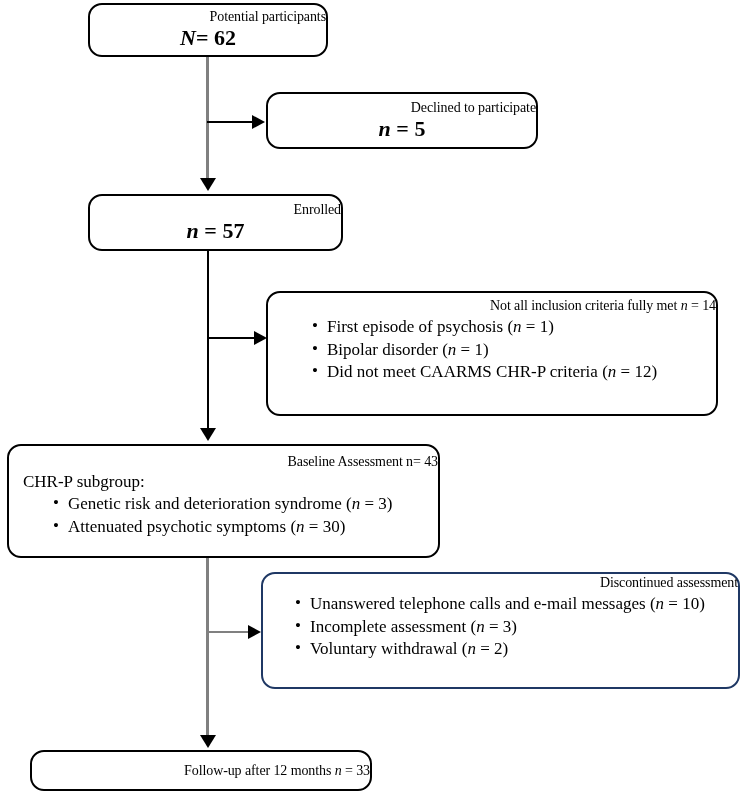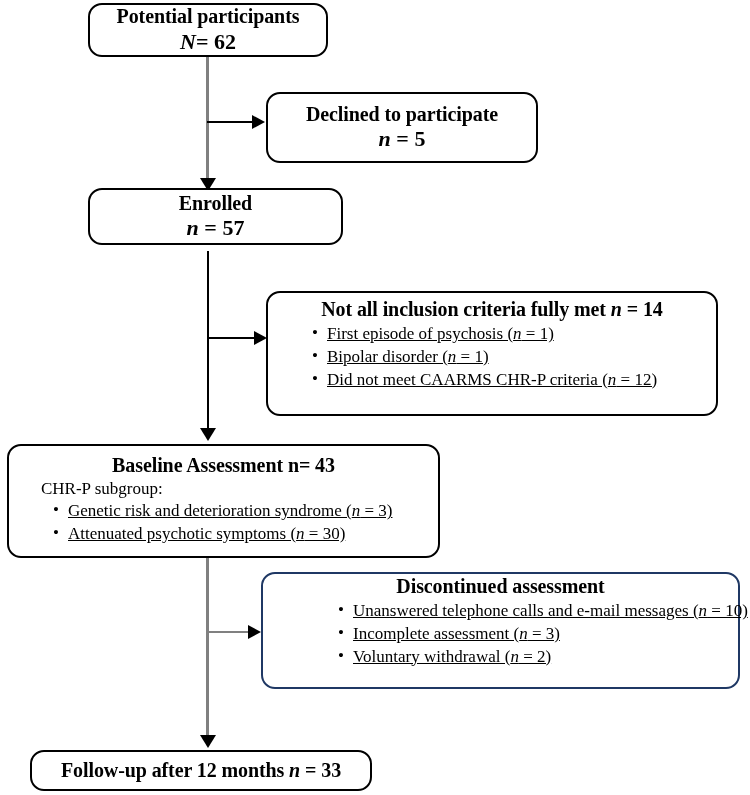--- a/index.html
+++ b/index.html
@@ -27,64 +27,63 @@
     display: flex;
     flex-direction: column;
     justify-content: center;
   }
   .node.navy {
     border-color: #1f3864;
     border-width: 2.2px;
   }
 
   .title {
-    font-weight: bold;
-    text-align: center;
-    font-size: 20px;
+    font-weight: normal;
+    text-align: right;
+    font-size: 14px;
     line-height: 1.22;
     letter-spacing: -0.1px;
   }
   .subline {
     font-weight: bold;
     text-align: center;
     font-size: 22px;
     line-height: 1.22;
   }
   .plainline {
     font-size: 17px;
     line-height: 1.3;
     text-align: left;
-    padding-left: 32px;
+    padding-left: 14px;
   }
   .bullets {
     margin: 0;
     padding: 0;
     list-style: none;
     font-size: 17px;
     line-height: 1.33;
-    text-decoration: underline;
   }
   .bullets li {
     position: relative;
     padding-left: 17px;
     white-space: nowrap;
   }
   .bullets li::before {
     content: "\2022";
     position: absolute;
     left: 2px;
     top: -1px;
     font-size: 17px;
     line-height: 1.33;
   }
   .it { font-style: italic; }
 
   
   .inner-pad-left { padding-left: 42px; }
-  .inner-pad-left-sm { padding-left: 30px; margin-left: 43px; }
+  .inner-pad-left-sm { padding-left: 30px; }
 
   
   .vline {
     position: absolute;
     width: 3px;
     background: #808080;
   }
   .vline.black { background: #000000; width: 2.6px; }
 
   .hline {
@@ -131,28 +130,28 @@
   <div class="hline" style="left:207px; top:631px; width:44px;"></div>
   <div class="arrow-right" style="left:248px; top:624.5px;"></div>
 
   <div class="node" style="left:88px; top:3px; width:240px; height:54px;">
     <div class="title">Potential participants</div>
     <div class="subline">
       <span class="it">N</span><span>=</span> <span>62</span>
     </div>
   </div>
 
-  <div class="node" style="left:266px; top:92px; width:272px; height:71px;">
+  <div class="node" style="left:266px; top:92px; width:272px; height:57px;">
     <div class="title">Declined to participate</div>
     <div class="subline">
       <span class="it">n</span> <span>=</span> <span>5</span>
     </div>
   </div>
 
-  <div class="node" style="left:88px; top:188px; width:255px; height:57px;">
+  <div class="node" style="left:88px; top:194px; width:255px; height:57px;">
     <div class="title">Enrolled</div>
     <div class="subline">
       <span class="it">n</span> <span>=</span> <span>57</span>
     </div>
   </div>
 
   <div class="node" style="left:266px; top:291px; width:452px; height:125px; justify-content:flex-start; padding-top:4px;">
     <div class="title" style="margin-bottom:2px;">
       <span>Not all inclusion criteria fully met </span><span class="it">n</span><span> = 14</span>
     </div>

